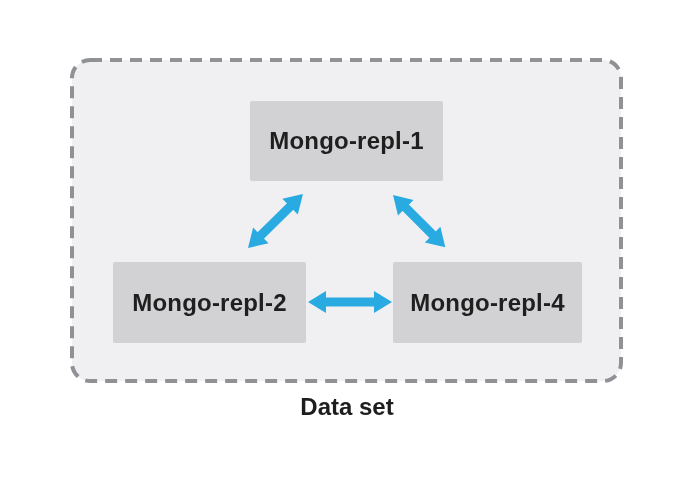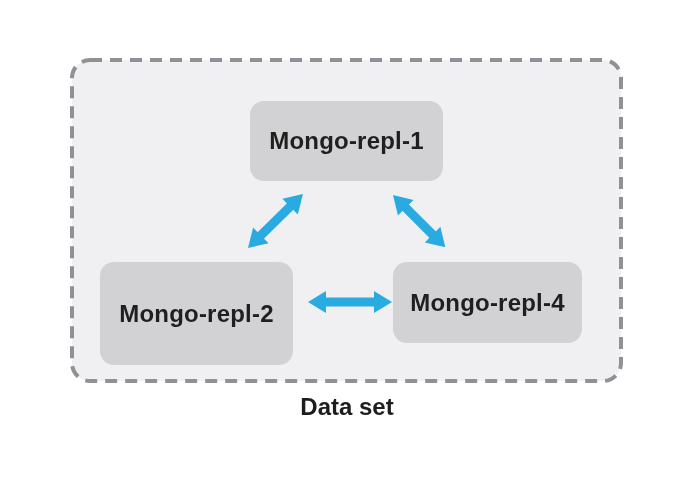--- a/index.html
+++ b/index.html
@@ -20,34 +20,34 @@
     left: 0;
     top: 0;
   }
   .arrow-shaft {
     stroke-width: 9;
     stroke-linecap: butt;
   }
   .node {
     position: absolute;
     background: #d2d2d4;
-    border-radius: 14px;
+    border-radius: 2px;
     display: flex;
     align-items: center;
     justify-content: center;
   }
   .node-label {
     color: #1f1f1f;
     font-size: 24px;
     font-weight: 600;
     letter-spacing: 0.2px;
     white-space: nowrap;
   }
   .node-1 { left: 250px; top: 101px; width: 193px; height: 80px; }
-  .node-2 { left: 100px; top: 262px; width: 193px; height: 103px; text-align: center; }
+  .node-2 { left: 113px; top: 262px; width: 193px; height: 81px; text-align: center; }
   .node-3 { left: 393px; top: 262px; width: 189px; height: 81px; }
   .caption {
     position: absolute;
     left: 0;
     top: 393px;
     width: 694px;
     text-align: center;
     color: #1d1d1d;
     font-size: 24px;
     font-weight: 700;

